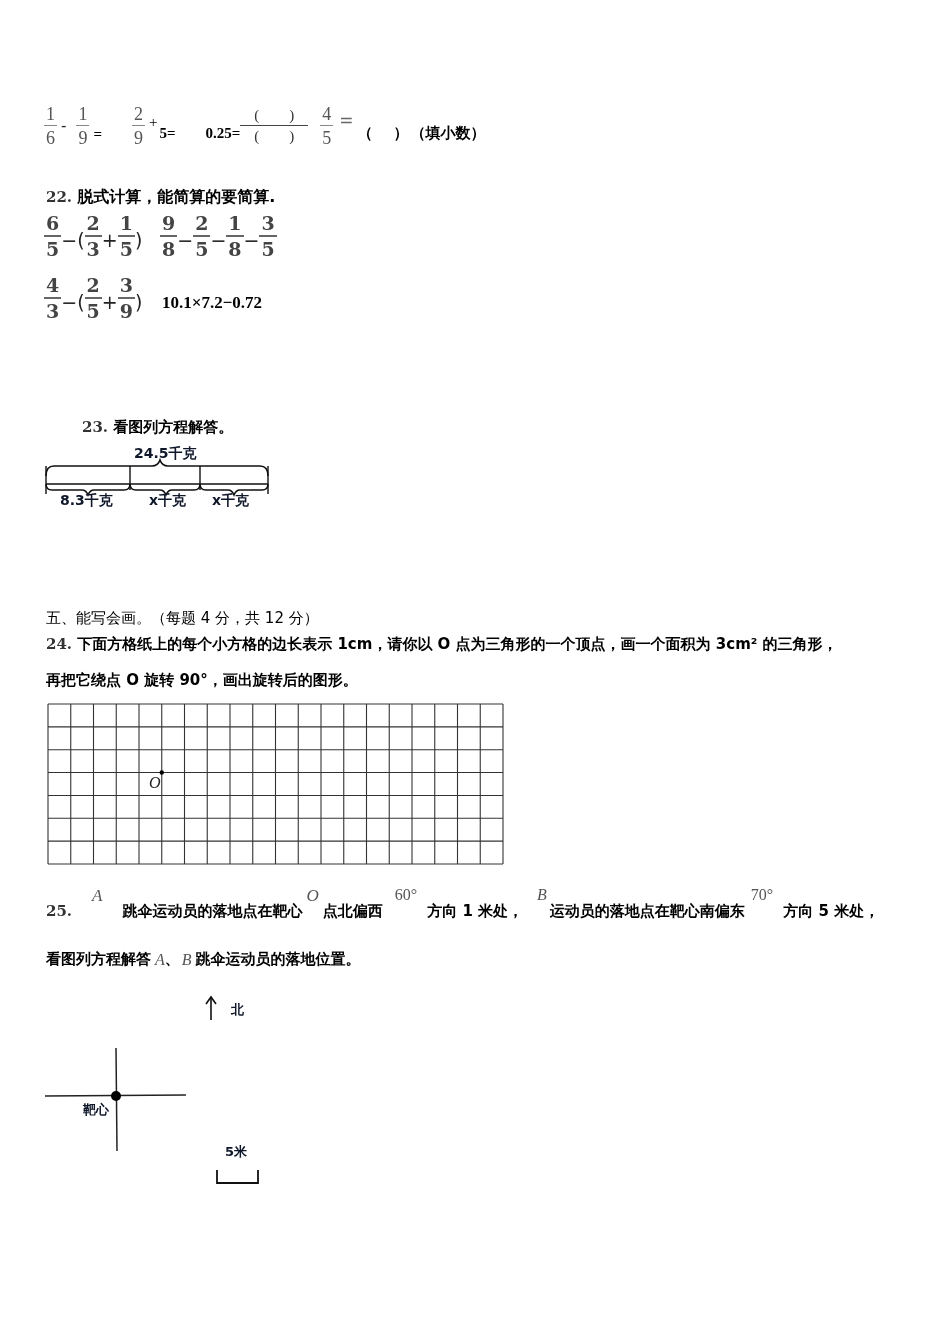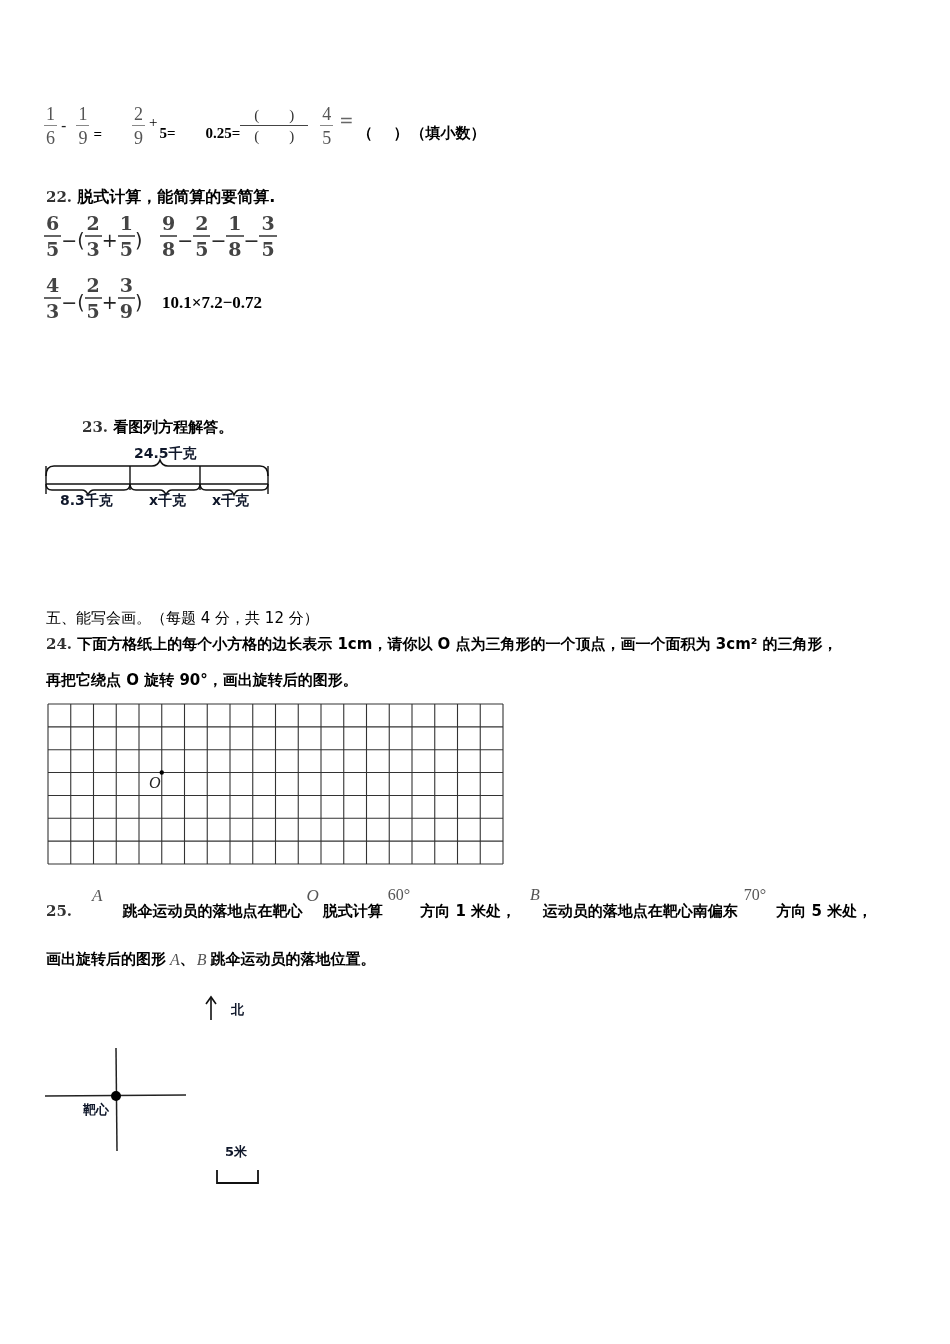--- a/index.html
+++ b/index.html
@@ -192,31 +192,31 @@
   </g>
   <circle cx="113.75" cy="68.57" r="2.2" fill="#000"></circle>
 </svg>
 <div class="abs ital" style="left:149px; top:774px; font-size:16px; color:#222;">O</div>
 
 <div class="abs" style="left:46px; top:886px; display:flex; align-items:flex-start;">
   <span class="qnum" style="margin-top:16px;">25.</span>
   <span class="ital" style="font-size:17px; margin-left:20px;">A</span>
   <span class="cn" style="margin-top:16px; margin-left:20px;">跳伞运动员的落地点在靶心</span>
   <span class="ital" style="font-size:17px; margin-left:4px;">O</span>
-  <span class="cn" style="margin-top:16px; margin-left:4px;">脱式计算</span>
-  <span class="sup" style="margin-left:5px;">60°</span>
+  <span class="cn" style="margin-top:16px; margin-left:4px;">点北偏西</span>
+  <span class="sup" style="margin-left:12px;">60°</span>
   <span class="cn" style="margin-top:16px; margin-left:10px;">方向 1 米处，</span>
   <span class="ital" style="font-size:16px; margin-left:14px;">B</span>
   <span class="cn" style="margin-top:16px; margin-left:3px;">运动员的落地点在靶心南偏东</span>
   <span class="sup" style="margin-left:6px;">70°</span>
   <span class="cn" style="margin-top:16px; margin-left:10px;">方向 5 米处，</span>
 </div>
 
 <div class="abs" style="left:46px; top:950px; display:flex; align-items:center;">
-  <span class="cn">画出旋转后的图形</span>
+  <span class="cn">看图列方程解答</span>
   <span class="ital" style="font-size:16px; margin-left:4px;">A</span>
   <span class="cn">、</span>
   <span class="ital" style="font-size:16px; margin-left:2px;">B</span>
   <span class="cn" style="margin-left:4px;">跳伞运动员的落地位置。</span>
 </div>
 
 <svg style="left:0; top:0;" width="950" height="1344">
 
   <g>
     <line x1="211" y1="1020" x2="211" y2="998" stroke="#111" stroke-width="1.6"></line>

